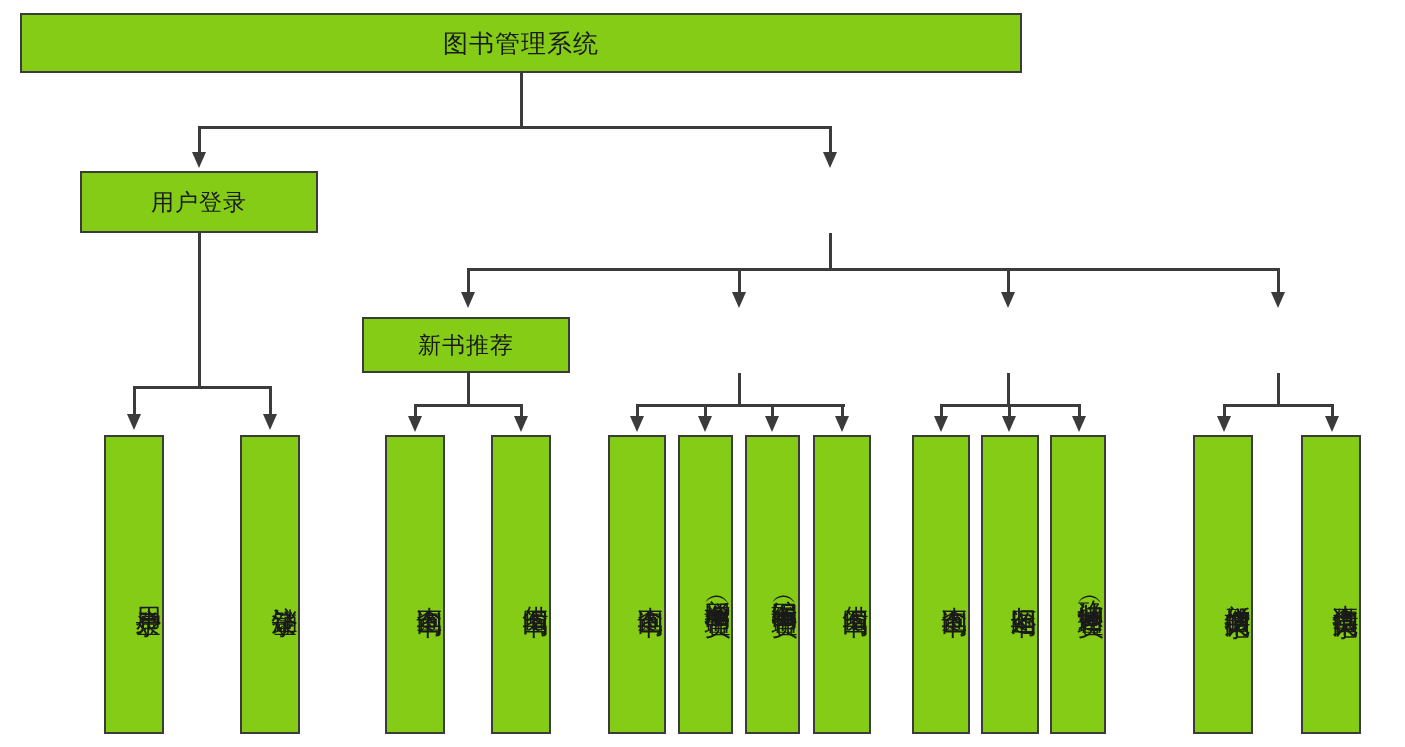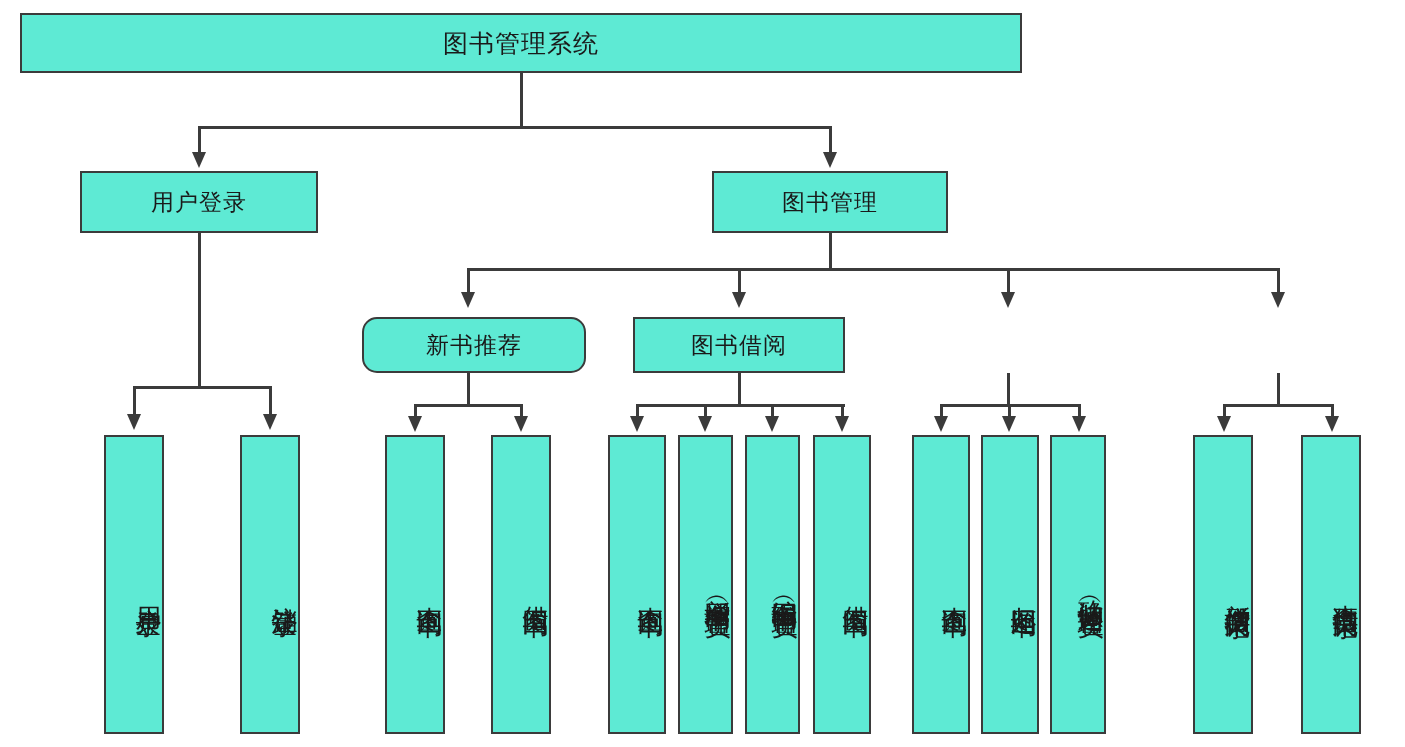--- a/index.html
+++ b/index.html
@@ -14,21 +14,21 @@
     position: relative;
     width: 1405px;
     height: 747px;
     background: #ffffff;
     overflow: hidden;
   }
   .node {
     position: absolute;
     box-sizing: border-box;
     border: 2.5px solid #3b3b3b;
-    background: #5eead4;
+    background: #84cc16;
     display: flex;
     align-items: center;
     justify-content: center;
     color: #1a1a1a;
     letter-spacing: 1px;
   }
   .node.root {
     font-size: 25px;
   }
   .node.lvl2 {
@@ -88,23 +88,20 @@
   <div class="conn v" style="left:198px; top:126px; width:2.5px; height:28px;"></div>
   <div class="arrow" style="left:192px; top:152px;"></div>
 
   <div class="conn v" style="left:829px; top:126px; width:2.5px; height:28px;"></div>
   <div class="arrow" style="left:823px; top:152px;"></div>
 
   <div class="node lvl2" style="left:80px; top:171px; width:238px; height:62px;">
     <span>用户登录</span>
   </div>
 
-  <div class="node lvl2" style="left:712px; top:171px; width:236px; height:62px;">
-    <span>图书管理</span>
-  </div>
 
   <div class="conn v" style="left:198px; top:233px; width:2.5px; height:155px;"></div>
   <div class="conn h" style="left:133px; top:386px; width:137px; height:2.5px;"></div>
   <div class="conn v" style="left:133px; top:386px; width:2.5px; height:30px;"></div>
   <div class="arrow" style="left:127px; top:414px;"></div>
   <div class="conn v" style="left:269px; top:386px; width:2.5px; height:30px;"></div>
   <div class="arrow" style="left:263px; top:414px;"></div>
 
   <div class="conn v" style="left:829px; top:233px; width:2.5px; height:36px;"></div>
   <div class="conn h" style="left:467px; top:268px; width:812px; height:2.5px;"></div>
@@ -114,25 +111,22 @@
 
   <div class="conn v" style="left:738px; top:268px; width:2.5px; height:26px;"></div>
   <div class="arrow" style="left:732px; top:292px;"></div>
 
   <div class="conn v" style="left:1007px; top:268px; width:2.5px; height:26px;"></div>
   <div class="arrow" style="left:1001px; top:292px;"></div>
 
   <div class="conn v" style="left:1277px; top:268px; width:2.5px; height:26px;"></div>
   <div class="arrow" style="left:1271px; top:292px;"></div>
 
-  <div class="node lvl3" style="left:362px; top:317px; width:224px; height:56px;border-radius:15px;">
+  <div class="node lvl3" style="left:362px; top:317px; width:208px; height:56px;">
     <span>新书推荐</span>
-  </div>
-  <div class="node lvl3" style="left:633px; top:317px; width:212px; height:56px;">
-    <span>图书借阅</span>
   </div>
 
   <div class="conn v" style="left:467px; top:373px; width:2.5px; height:33px;"></div>
   <div class="conn h" style="left:414px; top:404px; width:108px; height:2.5px;"></div>
   <div class="conn v" style="left:414px; top:404px; width:2.5px; height:14px;"></div>
   <div class="arrow" style="left:408px; top:416px;"></div>
   <div class="conn v" style="left:520px; top:404px; width:2.5px; height:14px;"></div>
   <div class="arrow" style="left:514px; top:416px;"></div>
 
   <div class="conn v" style="left:738px; top:373px; width:2.5px; height:33px;"></div>

